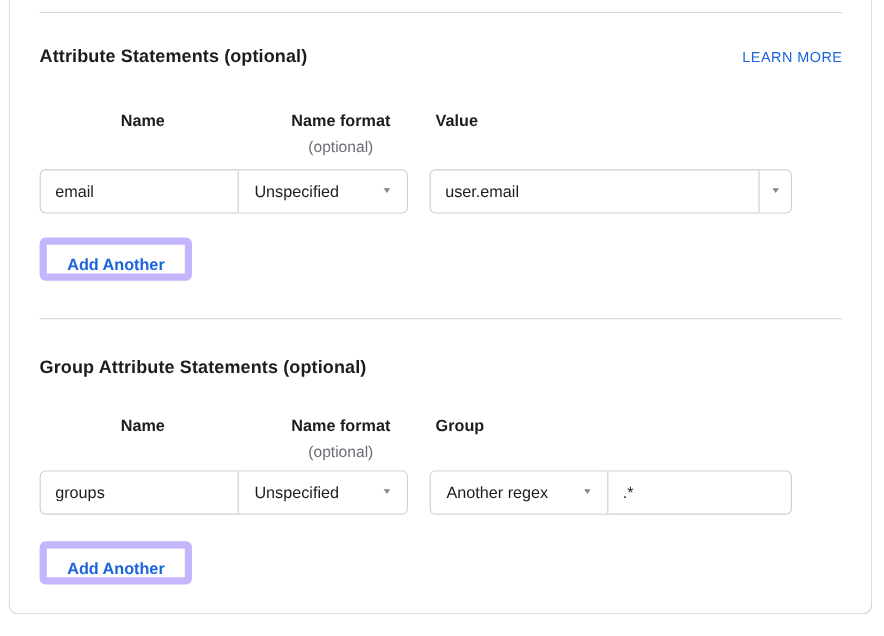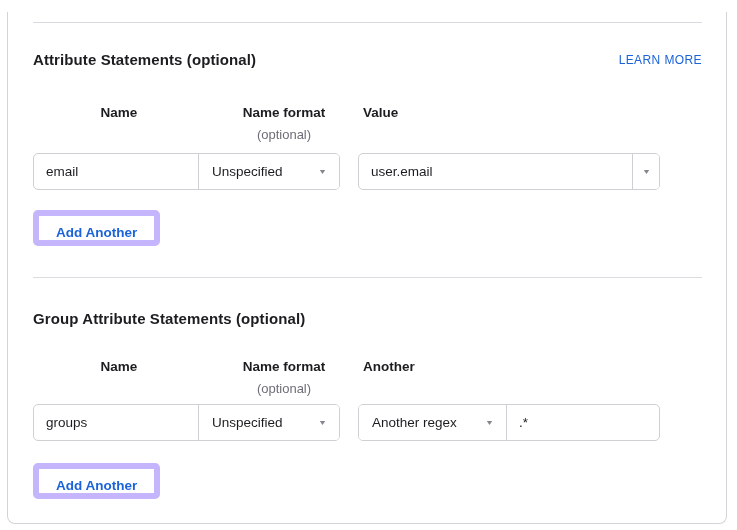--- a/index.html
+++ b/index.html
@@ -3,21 +3,21 @@
 <meta charset="utf-8">
 <style>
   * { margin:0; padding:0; box-sizing:border-box; }
   html,body {
     width:737px; height:530px; background:#ffffff; overflow:hidden;
     font-family:"Liberation Sans","DejaVu Sans",sans-serif;
     -webkit-font-smoothing:antialiased;
     color:#1d1d21;
   }
   .card {
-    position:absolute; left:7px; top:12px; width:720px; height:512px;
+    position:absolute; left:7px; top:0; width:720px; height:512px;
     border:1px solid #d4d4d8; border-top:none;
     border-radius:0 0 8px 8px; background:#fff;
   }
   .content { padding:0 24px 0 25px; }
   .top-rule { margin-top:10px; border-top:1px solid #dadade; }
   .section-rule { margin-top:31px; border-top:1px solid #dcdce0; }
 
   .section-head {
     display:flex; justify-content:space-between; align-items:flex-start;
     margin-top:28px;
@@ -120,21 +120,21 @@
     <div class="section-head" style="margin-top:32px;">
       <div class="section-title">Group Attribute Statements (optional)</div>
     </div>
 
     <div class="labels-row second">
       <div class="col-label col-1">Name</div>
       <div class="col-label col-2">
         <div>Name format</div>
         <div class="note">(optional)</div>
       </div>
-      <div class="col-label">Another</div>
+      <div class="col-label">Group</div>
     </div>
 
     <div class="fields-row second">
       <div class="joined group-a">
         <input class="seg seg-input w-name" type="text" value="groups" style="">
         <div class="seg seg-select w-format">
           <span>Unspecified</span>
           <span class="chevron">▼</span>
         </div>
       </div>

